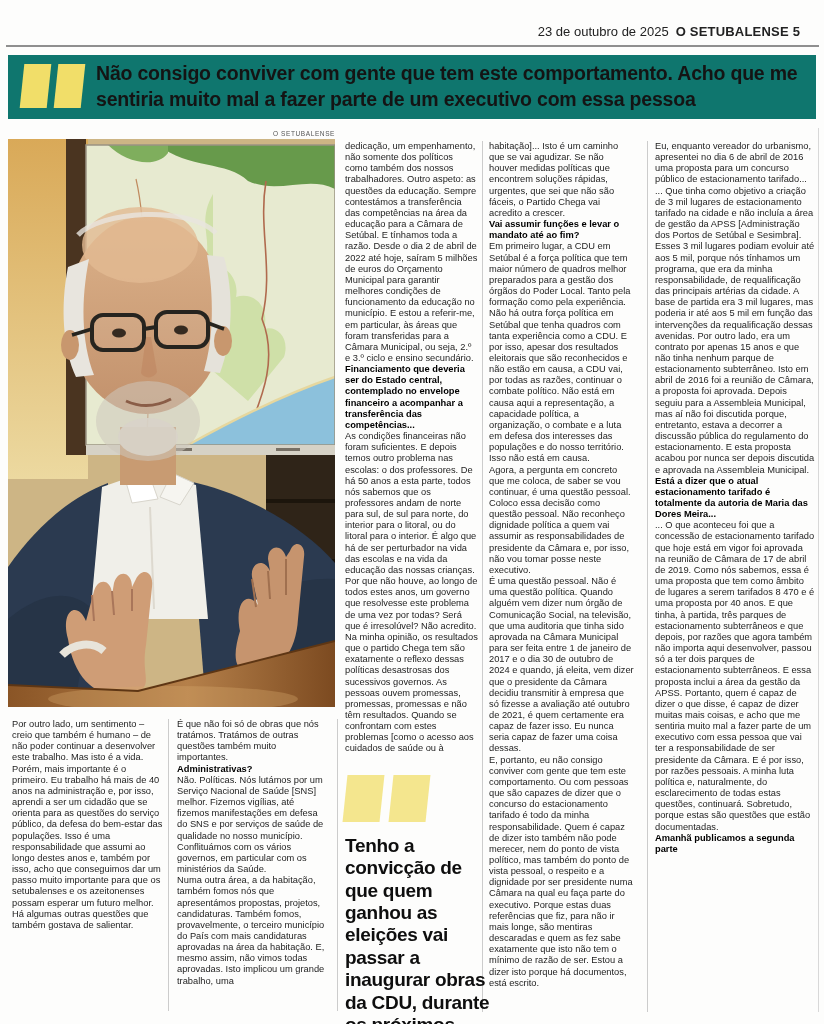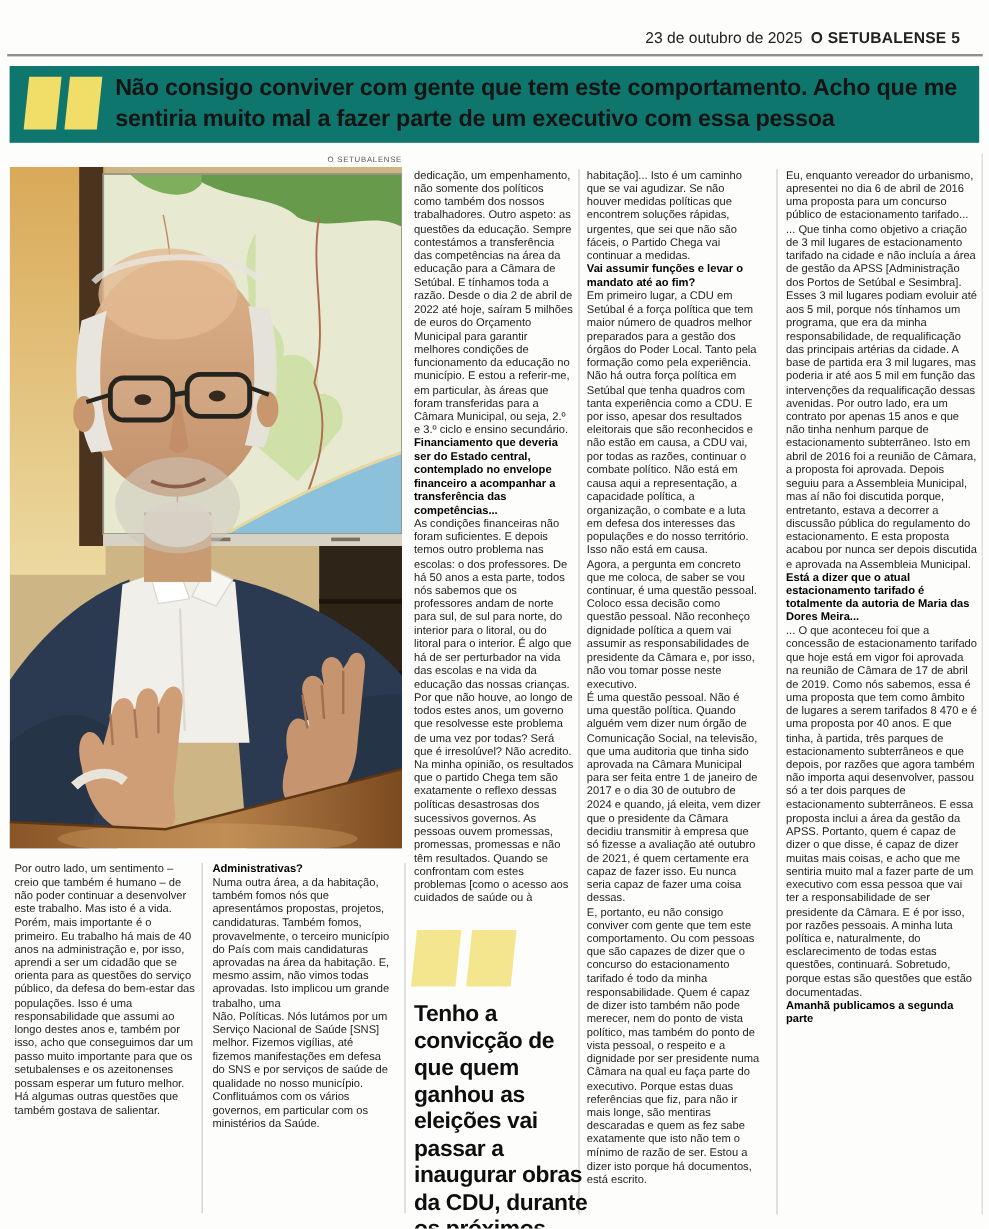--- a/index.html
+++ b/index.html
@@ -150,40 +150,41 @@
   <div class="vrule" id="r45"></div>
   <div class="vrule" id="redge"></div>
 
   <div class="col" id="col1">
     <div>
         <p class="p">Por outro lado, um sentimento – creio que também é humano – de não poder continuar a desenvolver este trabalho. Mas isto é a vida. Porém, mais importante é o primeiro. Eu trabalho há mais de 40 anos na administração e, por isso, aprendi a ser um cidadão que se orienta para as questões do serviço público, da defesa do bem-estar das populações. Isso é uma responsabilidade que assumi ao longo destes anos e, também por isso, acho que conseguimos dar um passo muito importante para que os setubalenses e os azeitonenses possam esperar um futuro melhor. Há algumas outras questões que também gostava de salientar.</p>
       </div>
   </div>
   <div class="col" id="col2">
     <div>
+        <p class="p">É que não foi só de obras que nós tratámos. Tratámos de outras questões também muito importantes.</p>
         <p class="q">Administrativas?</p>
+        <p class="p">Não. Políticas. Nós lutámos por um Serviço Nacional de Saúde [SNS] melhor. Fizemos vigílias, até fizemos manifestações em defesa do SNS e por serviços de saúde de qualidade no nosso município. Conflituámos com os vários governos, em particular com os ministérios da Saúde.</p>
         <p class="p">Numa outra área, a da habitação, também fomos nós que apresentámos propostas, projetos, candidaturas. Também fomos, provavelmente, o terceiro município do País com mais candidaturas aprovadas na área da habitação. E, mesmo assim, não vimos todas aprovadas. Isto implicou um grande trabalho, uma</p>
-        <p class="p">Não. Políticas. Nós lutámos por um Serviço Nacional de Saúde [SNS] melhor. Fizemos vigílias, até fizemos manifestações em defesa do SNS e por serviços de saúde de qualidade no nosso município. Conflituámos com os vários governos, em particular com os ministérios da Saúde.</p>
       </div>
   </div>
   <div class="col" id="col3">
     <div>
         <p class="p">dedicação, um empenhamento, não somente dos políticos como também dos nossos trabalhadores. Outro aspeto: as questões da educação. Sempre contestámos a transferência das competências na área da educação para a Câmara de Setúbal. E tínhamos toda a razão. Desde o dia 2 de abril de 2022 até hoje, saíram 5 milhões de euros do Orçamento Municipal para garantir melhores condições de funcionamento da educação no município. E estou a referir-me, em particular, às áreas que foram transferidas para a Câmara Municipal, ou seja, 2.º e 3.º ciclo e ensino secundário.</p>
         <p class="q">Financiamento que deveria ser do Estado central, contemplado no envelope financeiro a acompanhar a transferência das competências...</p>
         <p class="p">As condições financeiras não foram suficientes. E depois temos outro problema nas escolas: o dos professores. De há 50 anos a esta parte, todos nós sabemos que os professores andam de norte para sul, de sul para norte, do interior para o litoral, ou do litoral para o interior. É algo que há de ser perturbador na vida das escolas e na vida da educação das nossas crianças. Por que não houve, ao longo de todos estes anos, um governo que resolvesse este problema de uma vez por todas? Será que é irresolúvel? Não acredito.</p>
         <p class="p">Na minha opinião, os resultados que o partido Chega tem são exatamente o reflexo dessas políticas desastrosas dos sucessivos governos. As pessoas ouvem promessas, promessas, promessas e não têm resultados. Quando se confrontam com estes problemas [como o acesso aos cuidados de saúde ou à</p>
       </div>
     <div class="pullquote">
       <div class="pq-marks"><i></i><i></i></div>
       <div class="pq-text">Tenho a convicção de que quem ganhou as eleições vai passar a inaugurar obras da CDU, durante os próximos dois anos</div>
     </div>
   </div>
   <div class="col" id="col4">
     <div>
-        <p class="p">habitação]... Isto é um caminho que se vai agudizar. Se não houver medidas políticas que encontrem soluções rápidas, urgentes, que sei que não são fáceis, o Partido Chega vai continuar a medidas.</p>
+        <p class="p">habitação]... Isto é um caminho que se vai agudizar. Se não houver medidas políticas que encontrem soluções rápidas, urgentes, que sei que não são fáceis, o Partido Chega vai acredito a crescer.</p>
         <p class="q">Vai assumir funções e levar o mandato até ao fim?</p>
         <p class="p">Em primeiro lugar, a CDU em Setúbal é a força política que tem maior número de quadros melhor preparados para a gestão dos órgãos do Poder Local. Tanto pela formação como pela experiência. Não há outra força política em Setúbal que tenha quadros com tanta experiência como a CDU. E por isso, apesar dos resultados eleitorais que são reconhecidos e não estão em causa, a CDU vai, por todas as razões, continuar o combate político. Não está em causa aqui a representação, a capacidade política, a organização, o combate e a luta em defesa dos interesses das populações e do nosso território. Isso não está em causa.</p>
         <p class="p">Agora, a pergunta em concreto que me coloca, de saber se vou continuar, é uma questão pessoal. Coloco essa decisão como questão pessoal. Não reconheço dignidade política a quem vai assumir as responsabilidades de presidente da Câmara e, por isso, não vou tomar posse neste executivo.</p>
         <p class="p">É uma questão pessoal. Não é uma questão política. Quando alguém vem dizer num órgão de Comunicação Social, na televisão, que uma auditoria que tinha sido aprovada na Câmara Municipal para ser feita entre 1 de janeiro de 2017 e o dia 30 de outubro de 2024 e quando, já eleita, vem dizer que o presidente da Câmara decidiu transmitir à empresa que só fizesse a avaliação até outubro de 2021, é quem certamente era capaz de fazer isso. Eu nunca seria capaz de fazer uma coisa dessas.</p>
         <p class="p">E, portanto, eu não consigo conviver com gente que tem este comportamento. Ou com pessoas que são capazes de dizer que o concurso do estacionamento tarifado é todo da minha responsabilidade. Quem é capaz de dizer isto também não pode merecer, nem do ponto de vista político, mas também do ponto de vista pessoal, o respeito e a dignidade por ser presidente numa Câmara na qual eu faça parte do executivo. Porque estas duas referências que fiz, para não ir mais longe, são mentiras descaradas e quem as fez sabe exatamente que isto não tem o mínimo de razão de ser. Estou a dizer isto porque há documentos, está escrito.</p>
       </div>
   </div>
   <div class="col" id="col5">
     <div>
         <p class="p">Eu, enquanto vereador do urbanismo, apresentei no dia 6 de abril de 2016 uma proposta para um concurso público de estacionamento tarifado...</p>

